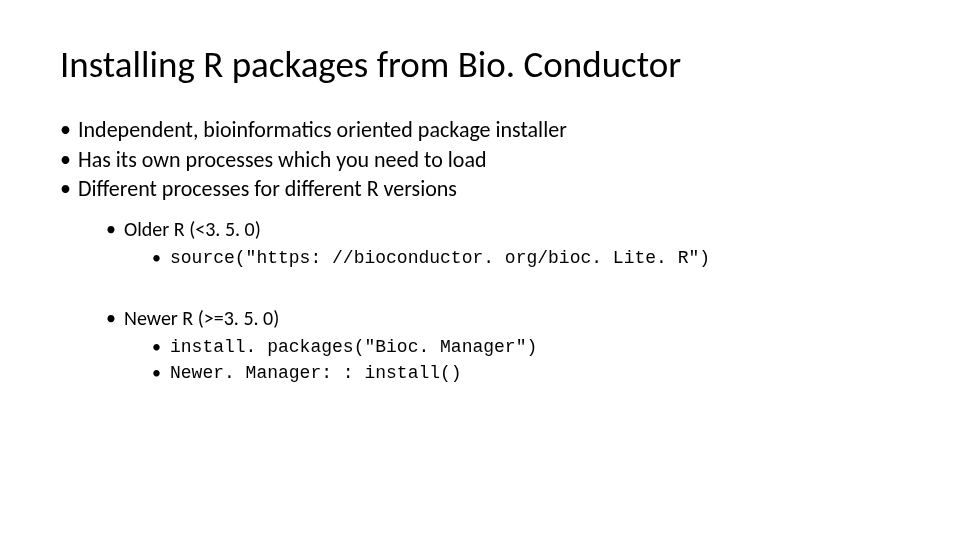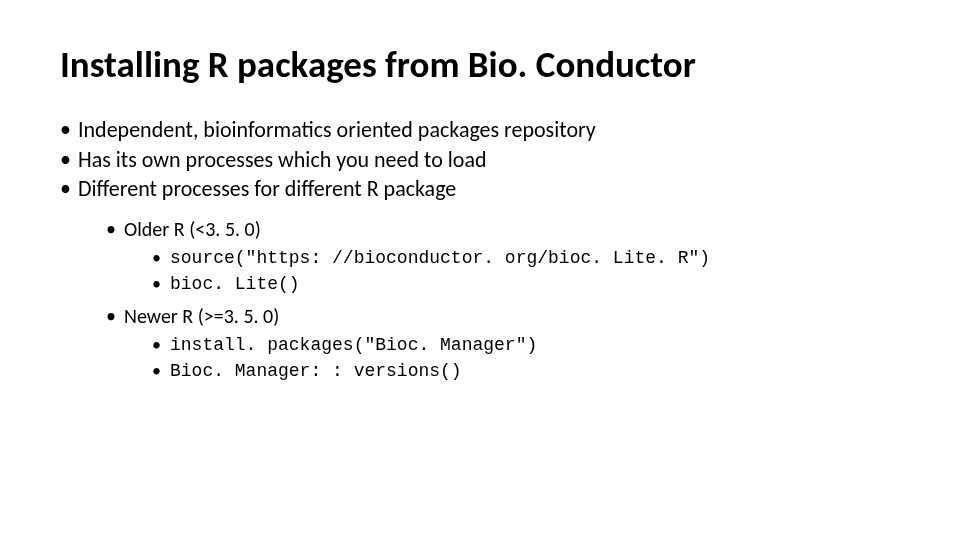--- a/index.html
+++ b/index.html
@@ -10,21 +10,21 @@
     background: #ffffff;
     font-family: Calibri, "Segoe UI", Arial, sans-serif;
     color: #000000;
   }
   .slide {
     box-sizing: border-box;
     padding: 42px 60px 0 60px;
   }
   .title {
     font-size: 37px;
-    font-weight: 700;
+    font-weight: 400;
     margin: 0 0 28px 0;
     letter-spacing: 0px;
   }
   ul {
     margin: 0;
     padding: 0;
     list-style: none;
   }
   .lvl1 > li {
     font-size: 22px;
@@ -49,21 +49,21 @@
     position: relative;
     margin-top: 12px;
   }
   .lvl2 > li::before {
     content: "•";
     position: absolute;
     left: 0;
     top: 0;
   }
   .lvl2 > li.spaced {
-    margin-top: 6px;
+    margin-top: 34px;
   }
   .lvl3 {
     margin-top: 2px;
     margin-left: 28px;
   }
   .lvl3 > li {
     font-size: 18px;
     line-height: 1.45;
     padding-left: 18px;
     position: relative;
@@ -77,35 +77,34 @@
     font-family: Calibri, Arial, sans-serif;
   }
 </style>
 </head>
 <body>
 
 <div class="slide">
   <h1 class="title">Installing R packages from Bio. Conductor</h1>
 
   <ul class="lvl1">
-    <li>Independent, bioinformatics oriented packages repository</li>
+    <li>Independent, bioinformatics oriented package installer</li>
     <li>Has its own processes which you need to load</li>
     <li>
-      <span>Different processes for different R package</span>
+      <span>Different processes for different R versions</span>
       <ul class="lvl2">
         <li>
           <span>Older R (&lt;3. 5. 0)</span>
           <ul class="lvl3">
             <li>source("https: //bioconductor. org/bioc. Lite. R")</li>
-            <li>bioc. Lite()</li>
           </ul>
         </li>
         <li class="spaced">
           <span>Newer R (&gt;=3. 5. 0)</span>
           <ul class="lvl3">
             <li>install. packages("Bioc. Manager")</li>
-            <li>Bioc. Manager: : versions()</li>
+            <li>Newer. Manager: : install()</li>
           </ul>
         </li>
       </ul>
     </li>
   </ul>
 </div>
 
 </body></html>

